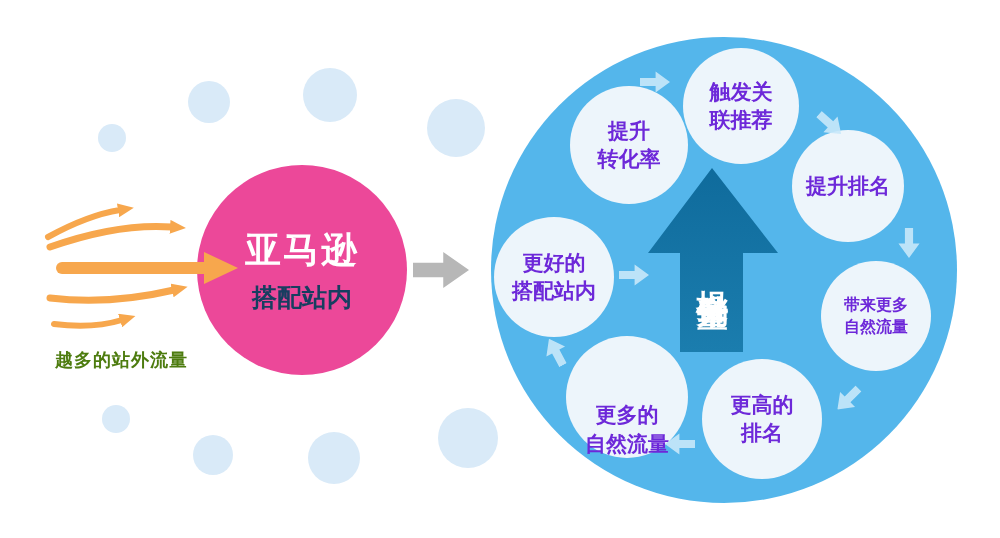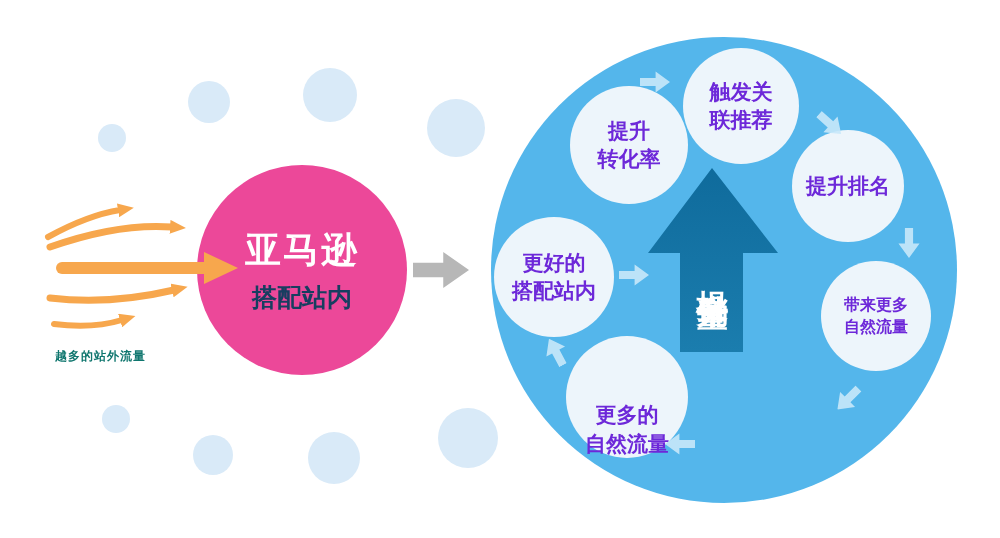--- a/index.html
+++ b/index.html
@@ -52,21 +52,21 @@
                   color:#ffffff; font-size:32px; font-weight:700;
                   writing-mode:vertical-rl; text-orientation:upright; letter-spacing:4px;
                   display:flex; align-items:center; justify-content:center; }
 
   
   .flow-svg { position:absolute; left:40px; top:193px; z-index:4; }
   .gray-arrow { position:absolute; left:413px; top:252px; width:56px; height:36px; background:#b7b7b7; z-index:3;
                 clip-path:polygon(0% 30%, 54% 30%, 54% 0%, 100% 50%, 54% 100%, 54% 70%, 0% 70%); }
 
   .left-label { position:absolute; left:55px; top:348px; z-index:4;
-                color:#0f766e; font-size:12px; font-weight:700; letter-spacing:1px; }
+                color:#4d7c0f; font-size:18px; font-weight:700; letter-spacing:1px; }
 </style>
 </head>
 <body>
 
 <div class="canvas">
 
   <div class="dot" style="left:98px;  top:124px; width:28px; height:28px;"></div>
   <div class="dot" style="left:188px; top:81px;  width:42px; height:42px;"></div>
   <div class="dot" style="left:303px; top:68px;  width:54px; height:54px;"></div>
   <div class="dot" style="left:427px; top:99px;  width:58px; height:58px;"></div>
@@ -121,20 +121,24 @@
       <span class="pre">触发关
 联推荐</span>
     </div>
   <div class="node n-rank">
       <span class="pre">提升排名</span>
     </div>
   <div class="node n-bring">
       <span class="pre">带来更多
 自然流量</span>
     </div>
+  <div class="node n-higher">
+      <span class="pre">更高的
+排名</span>
+    </div>
   <div class="node n-moreo">
       <span class="pre">更多的
 自然流量</span>
     </div>
   <div class="node n-weight">
       <span class="pre">更好的
 搭配站内</span>
     </div>
 
   <div class="carrow a1"></div>

